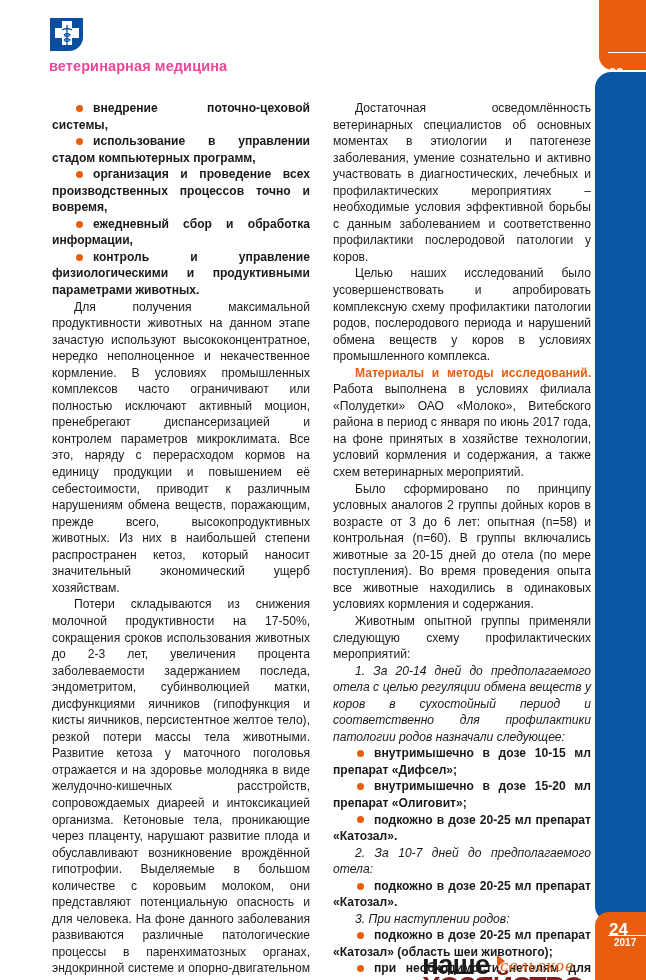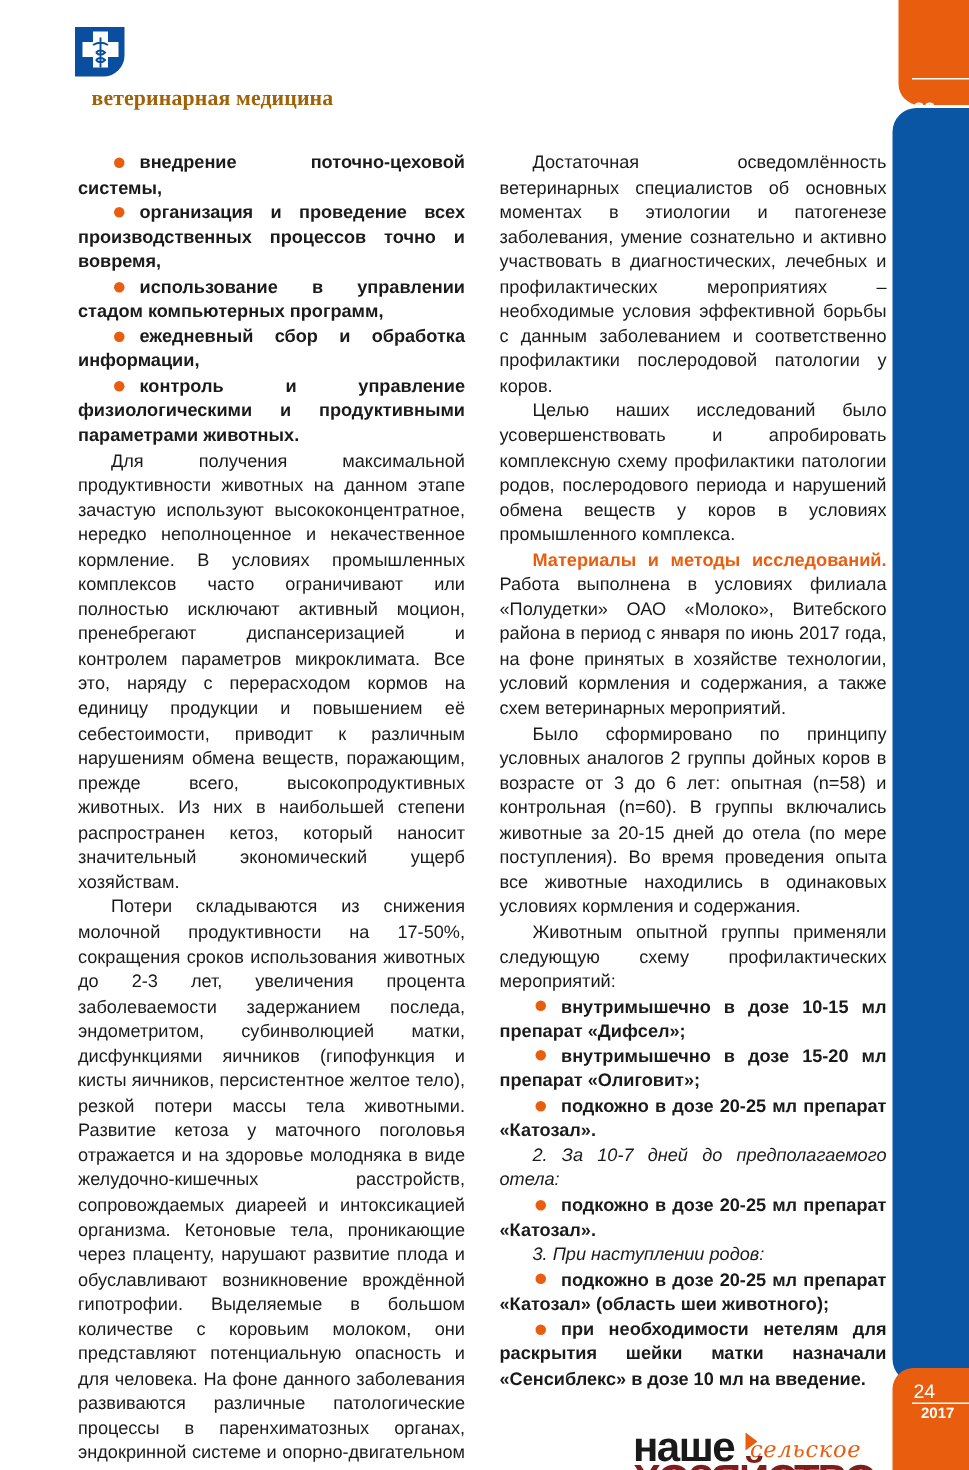--- a/index.html
+++ b/index.html
@@ -3,31 +3,31 @@
 <meta charset="utf-8">
 <style>
   html, body { margin:0; padding:0; }
   body { width:646px; height:980px; background:#fff; position:relative; overflow:hidden;
          font-family:"Liberation Sans", "DejaVu Sans", sans-serif; color:#1a1a1a; }
   .logo { position:absolute; left:50px; top:18px; width:33px; height:33px; background:#0a4ea0;
           border-bottom-right-radius:14px; }
   .logo .cross-v { position:absolute; left:12px; top:3px; width:10px; height:24px; background:#fff; }
   .logo .cross-h { position:absolute; left:5px; top:10px; width:24px; height:10px; background:#fff; }
   .logo svg { position:absolute; left:9px; top:5px; }
-  .section-title { position:absolute; left:61px; top:58px; font-size:14.5px; font-weight:bold;
-                   color:#a16207; letter-spacing:0.1px;font-family:Liberation Serif, serif; }
+  .section-title { position:absolute; left:49px; top:58px; font-size:14.5px; font-weight:bold;
+                   color:#ec4899; letter-spacing:0.1px; }
   .tab-orange-top { position:absolute; left:599px; top:0; width:47px; height:70px; background:#e95d0f;
                     border-bottom-left-radius:14px; }
   .page-num { position:absolute; left:609px; top:36px; font-size:13px; font-weight:bold; color:#fff;margin-top:29px; }
   .page-line { position:absolute; left:608px; top:52px; width:38px; height:1px; background:#fff; }
   .tab-blue { position:absolute; left:595px; top:72px; width:51px; height:850px; background:#0a56a5;
               border-top-left-radius:16px; border-bottom-left-radius:16px; }
   .tab-orange-bottom { position:absolute; left:595px; top:912px; width:51px; height:68px; background:#e95d0f;
                        border-top-left-radius:14px; }
-  .issue-num { position:absolute; left:609px; top:920px; font-size:13px; font-weight:normal; color:#fff; }
+  .issue-num { position:absolute; left:609px; top:920px; font-size:17px; font-weight:bold; color:#fff; }
   .issue-line { position:absolute; left:608px; top:935px; width:38px; height:1px; background:#fff; }
   .issue-year { position:absolute; left:614px; top:937px; font-size:10px; font-weight:bold; color:#fff; }
   .col { position:absolute; top:100px; width:258px; font-size:12.1px; line-height:16.55px; text-align:justify; }
   .col-left { left:52px; }
   .col-right { left:333px; }
   .col p { margin:0; text-indent:22px; }
   .bullet { margin:0; text-indent:0;font-weight:bold; }
   .bullet .dot { display:inline-block; width:7px; height:7px; border-radius:50%; background:#e95d0f;
                  margin:0 10px 1px 2px; vertical-align:middle; }
   .ital { font-style:italic; }
@@ -59,34 +59,35 @@
 <div class="page-num">33</div>
 <div class="page-line"></div>
 <div class="tab-blue"></div>
 <div class="tab-orange-bottom"></div>
 <div class="issue-num">24</div>
 <div class="issue-line"></div>
 <div class="issue-year">2017</div>
 
 <div class="col col-left">
   <p class="bullet"><span class="dot"></span><span>внедрение поточно-цеховой системы,</span></p>
+  <p class="bullet"><span class="dot"></span><span>использование в управлении стадом компьютерных программ,</span></p>
   <p class="bullet"><span class="dot"></span><span>организация и проведение всех производственных процессов точно и вовремя,</span></p>
-  <p class="bullet"><span class="dot"></span><span>использование в управлении стадом компьютерных программ,</span></p>
   <p class="bullet"><span class="dot"></span><span>ежедневный сбор и обработка информации,</span></p>
   <p class="bullet"><span class="dot"></span><span>контроль и управление физиологическими и продуктивными параметрами животных.</span></p>
   <p>Для получения максимальной продуктивности животных на данном этапе зачастую используют высококонцентратное, нередко неполноценное и некачественное кормление. В условиях промышленных комплексов часто ограничивают или полностью исключают активный моцион, пренебрегают диспансеризацией и контролем параметров микроклимата. Все это, наряду с перерасходом кормов на единицу продукции и повышением её себестоимости, приводит к различным нарушениям обмена веществ, поражающим, прежде всего, высокопродуктивных животных. Из них в наибольшей степени распространен кетоз, который наносит значительный экономический ущерб хозяйствам.</p>
   <p>Потери складываются из снижения молочной продуктивности на 17-50%, сокращения сроков использования животных до 2-3 лет, увеличения процента заболеваемости задержанием последа, эндометритом, субинволюцией матки, дисфункциями яичников (гипофункция и кисты яичников, персистентное желтое тело), резкой потери массы тела животными. Развитие кетоза у маточного поголовья отражается и на здоровье молодняка в виде желудочно-кишечных расстройств, сопровождаемых диареей и интоксикацией организма. Кетоновые тела, проникающие через плаценту, нарушают развитие плода и обуславливают возникновение врождённой гипотрофии. Выделяемые в большом количестве с коровьим молоком, они представляют потенциальную опасность и для человека. На фоне данного заболевания развиваются различные патологические процессы в паренхиматозных органах, эндокринной системе и опорно-двигательном аппарате. При этом очень важны своевременный контроль состояния обмена веществ и здоровья животных, ранняя диагностика кетоза, принятие срочных мер по устранению неблагоприятных факторов и комплексное лечение животных.</p>
 </div>
 
 <div class="col col-right">
   <p>Достаточная осведомлённость ветеринарных специалистов об основных моментах в этиологии и патогенезе заболевания, умение сознательно и активно участвовать в диагностических, лечебных и профилактических мероприятиях – необходимые условия эффективной борьбы с данным заболеванием и соответственно профилактики послеродовой патологии у коров.</p>
   <p>Целью наших исследований было усовершенствовать и апробировать комплексную схему профилактики патологии родов, послеродового периода и нарушений обмена веществ у коров в условиях промышленного комплекса.</p>
   <p><span class="hl">Материалы и методы исследований.</span><span> Работа выполнена в условиях филиала «Полудетки» ОАО «Молоко», Витебского района в период с января по июнь 2017 года, на фоне принятых в хозяйстве технологии, условий кормления и содержания, а также схем ветеринарных мероприятий.</span></p>
   <p>Было сформировано по принципу условных аналогов 2 группы дойных коров в возрасте от 3 до 6 лет: опытная (n=58) и контрольная (n=60). В группы включались животные за 20-15 дней до отела (по мере поступления). Во время проведения опыта все животные находились в одинаковых условиях кормления и содержания.</p>
   <p>Животным опытной группы применяли следующую схему профилактических мероприятий:</p>
+  <p class="ital">1. За 20-14 дней до предполагаемого отела с целью регуляции обмена веществ у коров в сухостойный период и соответственно для профилактики патологии родов назначали следующее:</p>
   <p class="bullet"><span class="dot"></span><span>внутримышечно в дозе 10-15 мл препарат «Дифсел»;</span></p>
   <p class="bullet"><span class="dot"></span><span>внутримышечно в дозе 15-20 мл препарат «Олиговит»;</span></p>
   <p class="bullet"><span class="dot"></span><span>подкожно в дозе 20-25 мл препарат «Катозал».</span></p>
   <p class="ital">2. За 10-7 дней до предполагаемого отела:</p>
   <p class="bullet"><span class="dot"></span><span>подкожно в дозе 20-25 мл препарат «Катозал».</span></p>
   <p class="ital">3. При наступлении родов:</p>
   <p class="bullet"><span class="dot"></span><span>подкожно в дозе 20-25 мл препарат «Катозал» (область шеи животного);</span></p>
   <p class="bullet"><span class="dot"></span><span>при необходимости нетелям для раскрытия шейки матки назначали «Сенсиблекс» в дозе 10 мл на введение.</span></p>
 
 </div>

